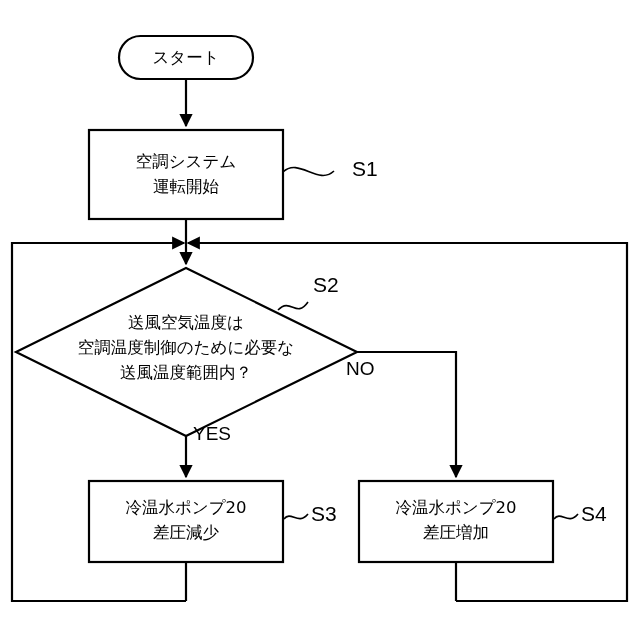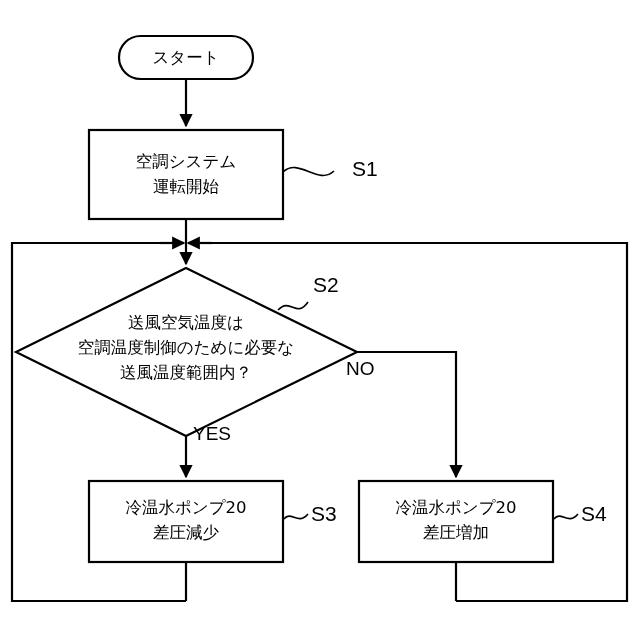--- a/index.html
+++ b/index.html
@@ -9,20 +9,21 @@
   }
   body {
     font-family: "Liberation Sans", "DejaVu Sans", sans-serif;
   }
   #flowchart-root {
     position: relative;
     width: 640px;
     height: 640px;
     background: #ffffff;
     overflow: hidden;
+    border-radius: 12px;
   }
   svg.diagram {
     display: block;
     width: 640px;
     height: 640px;
   }
   .shape-stroke {
     fill: #ffffff;
     stroke: #000000;
     stroke-width: 2.2;

